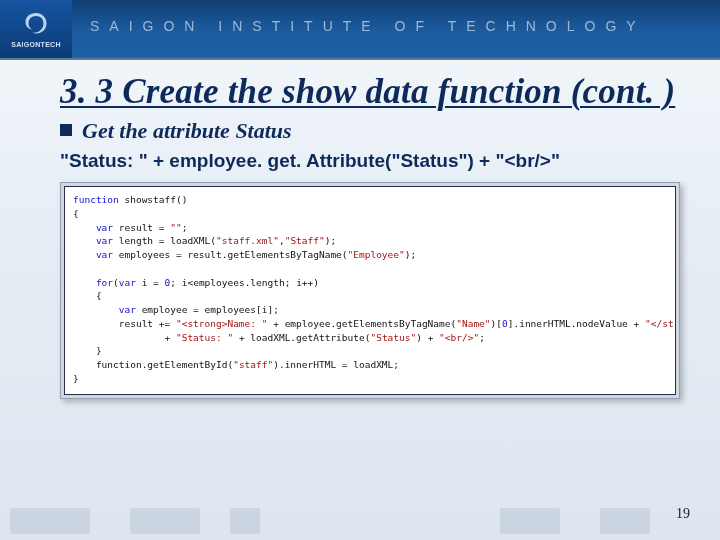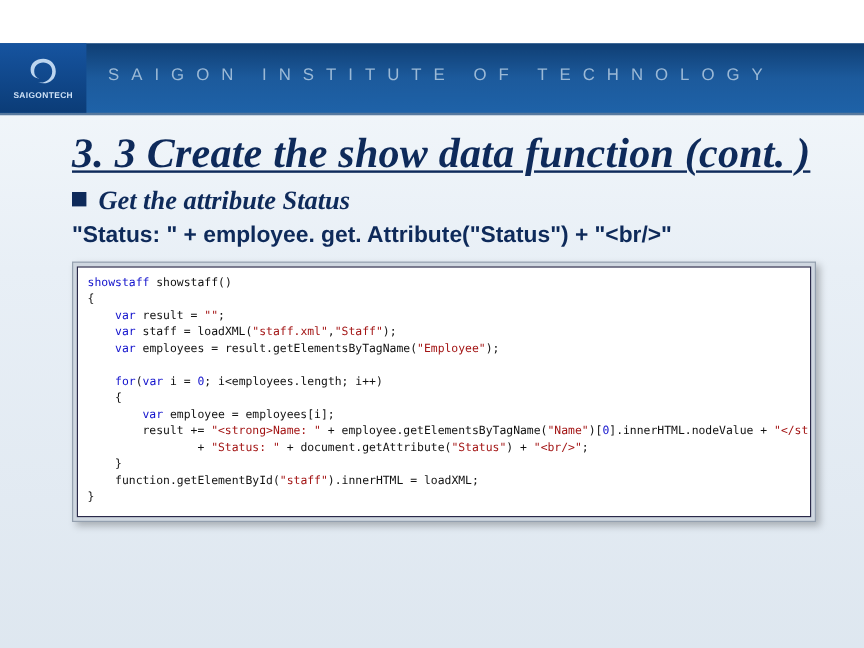--- a/index.html
+++ b/index.html
@@ -17,21 +17,20 @@
     height: 540px;
     box-sizing: border-box;
     background: linear-gradient(180deg, #f4f8fb 0%, #e8eff6 35%, #dde6ef 100%);
   }
   
   .header-strip {
     position: relative;
     height: 58px;
     background: linear-gradient(180deg, #0f3e73 0%, #1c5a9c 50%, #1e62a8 100%);
     border-bottom: 2px solid rgba(255,255,255,0.3);
-    margin-top: 36px;
   }
   .logo-block {
     position: absolute;
     left: 0;
     top: 0;
     width: 72px;
     height: 58px;
     background: linear-gradient(180deg, #1654a0, #0b3c77);
     display: flex;
     flex-direction: column;
@@ -180,31 +179,31 @@
   <div class="title">3. 3 Create the show data function (cont. )</div>
 
   <div class="content">
     <div class="bullet-line">
       <span class="bullet-marker"></span>
       <span>Get the attribute Status</span>
     </div>
     <div class="code-inline">"Status: " + employee. get. Attribute("Status") + "&lt;br/&gt;"</div>
 
     <div class="code-box-wrap">
-      <div class="code-box"><span class="kw">showstaff</span><span> showstaff()</span>
+      <div class="code-box"><span class="kw">function</span><span> showstaff()</span>
 <span>{</span>
 <span class="kw">    var</span><span> result = </span><span class="str">""</span><span>;</span>
-<span class="kw">    var</span><span> staff = loadXML(</span><span class="str">"staff.xml"</span><span>,</span><span class="str">"Staff"</span><span>);</span>
+<span class="kw">    var</span><span> length = loadXML(</span><span class="str">"staff.xml"</span><span>,</span><span class="str">"Staff"</span><span>);</span>
 <span class="kw">    var</span><span> employees = result.getElementsByTagName(</span><span class="str">"Employee"</span><span>);</span>
 <span></span>
 <span class="kw">    for</span><span>(</span><span class="kw">var</span><span> i = </span><span class="num">0</span><span>; i&lt;employees.length; i++)</span>
 <span>    {</span>
 <span class="kw">        var</span><span> employee = employees[i];</span>
 <span>        result += </span><span class="str">"&lt;strong&gt;Name: "</span><span> + employee.getElementsByTagName(</span><span class="str">"Name"</span><span>)[</span><span class="num">0</span><span>].innerHTML.nodeValue + </span><span class="str">"&lt;/strong&gt;&lt;br/&gt;"</span>
-<span>                + </span><span class="str">"Status: "</span><span> + document.getAttribute(</span><span class="str">"Status"</span><span>) + </span><span class="str">"&lt;br/&gt;"</span><span>;</span>
+<span>                + </span><span class="str">"Status: "</span><span> + loadXML.getAttribute(</span><span class="str">"Status"</span><span>) + </span><span class="str">"&lt;br/&gt;"</span><span>;</span>
 <span>    }</span>
 <span>    function.getElementById(</span><span class="str">"staff"</span><span>).innerHTML = loadXML;</span>
 <span>}</span></div>
     </div>
   </div>
 
   <div class="bottom-art">
     <div style="left:10px; width:80px;"></div>
     <div style="left:130px; width:70px;"></div>
     <div style="left:230px; width:30px;"></div>

